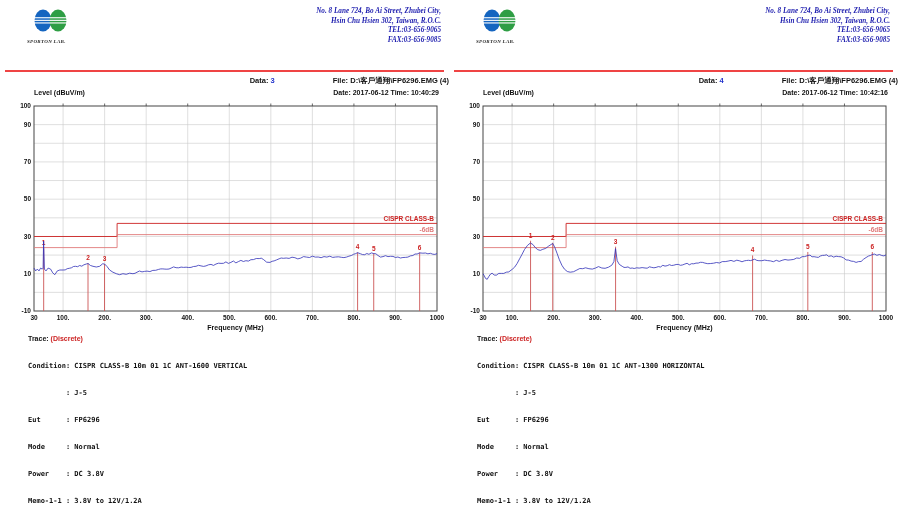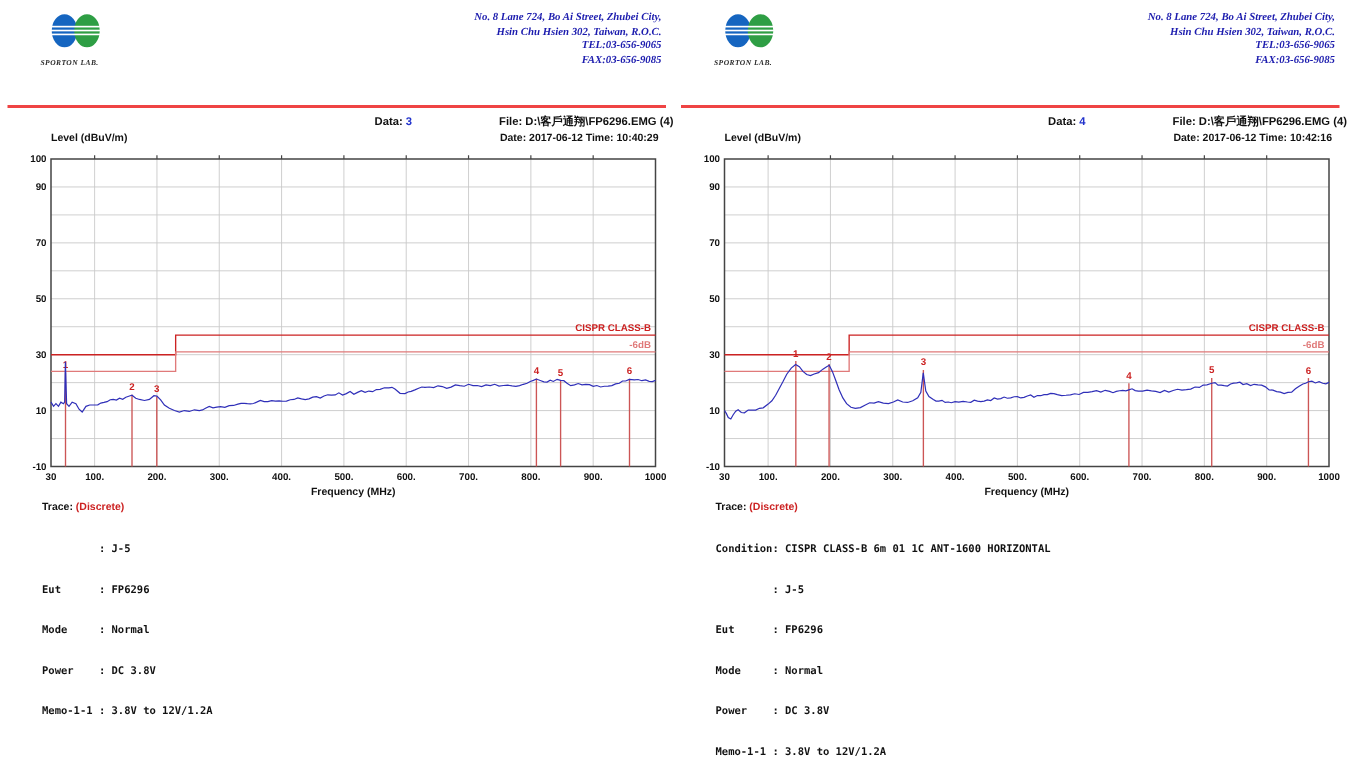--- a/index.html
+++ b/index.html
@@ -120,20 +120,21 @@
         <line x1="373.72900000000004" y1="215" x2="373.72900000000004" y2="157.5068181818182" stroke="#cc5555" stroke-width="0.9"></line>
         <text x="373.72900000000004" y="154.5068181818182" text-anchor="middle" fill="#cc2222" class="mklbl">5</text>
         <line x1="419.671" y1="215" x2="419.671" y2="156.55636363636364" stroke="#cc5555" stroke-width="0.9"></line>
         <text x="419.671" y="153.55636363636364" text-anchor="middle" fill="#cc2222" class="mklbl">6</text>
         <polyline points="34.0,172.1 35.7,174.9 37.3,173.1 39.0,174.9 40.6,172.1 42.3,173.1 43.1,172.1 43.6,145.1 44.4,173.1 46.0,174.9 48.1,172.1 50.6,173.1 52.7,176.8 54.8,178.7 57.3,174.9 59.8,174.0 63.1,174.0 65.2,173.9 67.2,172.7 69.3,172.3 71.4,171.8 73.5,170.5 75.5,170.3 77.6,170.7 79.7,169.5 81.8,170.2 83.9,168.8 86.3,168.0 88.0,167.5 90.5,169.5 93.0,170.3 96.3,171.0 99.6,170.3 102.6,167.8 104.6,168.0 107.1,170.6 109.6,174.0 112.9,176.2 116.3,177.7 119.6,178.7 122.9,177.7 126.2,178.3 129.6,177.2 132.9,177.7 135.0,177.3 137.0,176.2 139.5,175.0 142.0,175.9 144.5,175.4 147.0,175.1 149.9,175.6 152.8,174.4 155.7,174.3 158.6,173.4 160.7,172.9 162.8,172.9 164.9,173.1 166.9,173.2 169.0,173.0 171.1,172.1 173.6,170.9 176.1,171.7 178.6,171.8 181.1,171.1 183.6,171.4 186.1,171.2 188.6,171.5 191.0,171.4 193.5,170.5 196.0,170.3 198.5,169.3 201.0,169.9 203.5,170.4 206.0,169.9 208.5,168.8 211.0,168.4 213.5,169.4 216.0,168.0 218.5,167.2 221.0,167.4 223.5,167.3 225.9,165.9 228.4,167.4 230.9,166.4 233.4,165.0 235.9,166.9 238.4,165.6 240.9,164.4 243.4,165.5 245.9,164.7 248.4,165.1 250.9,163.7 253.4,163.6 256.3,162.5 259.2,162.6 261.3,162.2 263.3,163.4 266.7,166.2 270.0,166.4 272.1,165.3 274.1,164.9 276.6,163.9 279.1,162.8 281.2,162.0 283.3,162.3 286.2,162.0 289.1,162.4 292.0,161.2 294.9,161.7 297.8,162.9 300.7,162.1 303.6,160.6 306.5,161.1 309.5,161.5 312.4,160.2 315.3,161.1 318.2,161.0 321.1,161.7 324.0,160.6 326.9,161.1 329.8,160.2 332.7,161.4 335.6,161.0 338.5,160.8 341.4,161.3 343.9,161.6 346.4,161.1 348.9,160.2 351.4,159.5 353.5,158.3 355.6,157.6 357.6,156.7 360.6,157.8 362.6,158.6 364.7,158.7 366.8,157.5 368.9,158.3 371.4,156.9 373.8,157.6 375.9,157.8 378.0,159.5 380.5,161.1 383.0,160.6 385.5,159.7 388.0,160.6 390.5,160.3 393.0,160.4 395.5,161.5 397.9,161.0 400.4,162.0 402.9,161.5 405.4,161.4 407.9,161.1 410.4,159.9 412.9,159.5 415.0,158.0 417.1,158.0 419.6,156.9 422.9,157.2 425.4,157.0 427.9,157.8 430.4,157.3 432.8,158.2 434.9,158.4 437.0,157.6" fill="none" stroke="#2f2fb8" stroke-width="0.8"></polyline>
       </svg>
     <div class="traceline">
       <span>Trace:</span> <span class="red">(Discrete)</span>
     </div>
     <div class="cond">
+      <div>Condition: CISPR CLASS-B 10m 01 1C ANT-1600 VERTICAL</div>
       <div>         : J-5</div>
       <div>Eut      : FP6296</div>
       <div>Mode     : Normal</div>
       <div>Power    : DC 3.8V</div>
       <div>Memo-1-1 : 3.8V to 12V/1.2A</div>
       
     </div>
 
   </div>
 
@@ -228,21 +229,21 @@
         <line x1="358.81800000000004" y1="215" x2="358.81800000000004" y2="155.94136363636363" stroke="#cc5555" stroke-width="0.9"></line>
         <text x="358.81800000000004" y="152.94136363636363" text-anchor="middle" fill="#cc2222" class="mklbl">5</text>
         <line x1="423.298" y1="215" x2="423.298" y2="156.05318181818183" stroke="#cc5555" stroke-width="0.9"></line>
         <text x="423.298" y="153.05318181818183" text-anchor="middle" fill="#cc2222" class="mklbl">6</text>
         <polyline points="34.0,177.7 35.2,179.6 36.5,182.4 38.2,183.3 39.8,180.5 41.5,178.1 43.1,177.2 45.2,179.0 47.3,179.2 49.8,177.4 52.3,177.4 54.8,177.4 57.3,176.2 59.8,175.9 63.1,173.4 65.6,171.2 68.1,167.5 70.6,162.8 73.1,158.2 75.5,153.5 78.5,149.4 81.4,147.0 83.9,148.5 86.3,151.6 88.8,153.7 91.3,154.4 93.8,153.3 96.7,152.4 99.6,150.1 102.1,148.5 103.8,147.5 105.9,151.6 108.0,157.2 110.4,163.8 112.9,169.3 115.4,173.1 118.3,175.5 121.2,176.2 124.6,175.7 127.9,174.0 130.8,172.5 133.7,172.7 136.6,171.8 139.9,172.7 143.3,173.1 146.6,172.0 149.5,170.6 152.8,172.0 156.1,172.3 159.5,171.2 162.8,169.2 164.9,165.6 166.5,152.6 168.2,164.7 170.3,168.4 173.2,170.3 175.0,171.4 176.9,171.4 179.0,170.9 181.1,172.3 183.2,172.0 185.2,172.5 187.7,171.8 190.2,172.1 193.1,171.6 196.0,172.0 198.2,172.2 200.5,170.8 202.7,171.4 204.9,171.8 207.1,171.4 209.3,170.6 211.5,171.0 213.8,169.3 216.0,170.1 218.2,169.7 220.4,168.7 222.6,169.5 224.8,169.2 227.1,168.5 229.3,168.4 231.5,169.3 233.7,168.9 235.9,168.0 238.1,167.3 240.3,168.8 242.6,167.7 244.8,167.8 247.0,167.1 249.2,167.1 251.4,166.3 253.6,166.4 255.9,167.1 258.8,167.7 261.7,167.5 264.6,167.2 267.5,166.5 270.4,167.0 273.3,165.6 276.2,165.6 279.1,165.1 282.0,164.4 284.9,165.4 287.8,164.2 290.8,164.9 293.0,165.8 295.2,164.9 297.4,164.5 299.5,164.3 301.6,164.6 303.6,163.9 305.7,163.2 307.8,164.4 309.9,164.7 312.8,164.7 315.7,164.1 318.6,164.6 321.5,164.9 324.4,165.7 327.3,164.3 330.2,165.4 333.1,164.3 336.0,163.5 339.0,164.1 341.9,163.8 344.8,163.4 347.7,162.0 350.6,162.3 353.1,160.7 355.6,160.6 358.9,159.5 361.0,159.1 363.0,160.8 365.1,160.7 367.2,161.1 369.3,161.4 371.4,160.0 373.4,159.4 375.5,159.3 377.6,158.8 379.7,160.4 382.2,159.8 384.7,161.1 387.1,160.2 389.6,160.6 392.1,160.8 394.6,161.9 397.1,163.9 399.6,164.1 402.1,165.1 404.6,165.4 407.1,166.4 409.6,165.6 412.1,165.5 414.6,163.2 417.1,161.5 419.6,160.0 421.4,159.5 423.3,158.5 425.6,158.1 427.9,159.3 430.4,158.5 432.8,159.5 434.9,159.9 437.0,158.9" fill="none" stroke="#2f2fb8" stroke-width="0.8"></polyline>
       </svg>
     <div class="traceline">
       <span>Trace:</span> <span class="red">(Discrete)</span>
     </div>
     <div class="cond">
-      <div>Condition: CISPR CLASS-B 6m 01 1C ANT-1600 HORIZONTAL</div>
+      <div>Condition: CISPR CLASS-B 10m 01 1C ANT-1300 HORIZONTAL</div>
       <div>         : J-5</div>
       <div>Eut      : FP6296</div>
       <div>Mode     : Normal</div>
       <div>Power    : DC 3.8V</div>
       <div>Memo-1-1 : 3.8V to 12V/1.2A</div>
       
     </div>
 
   </div>
 

